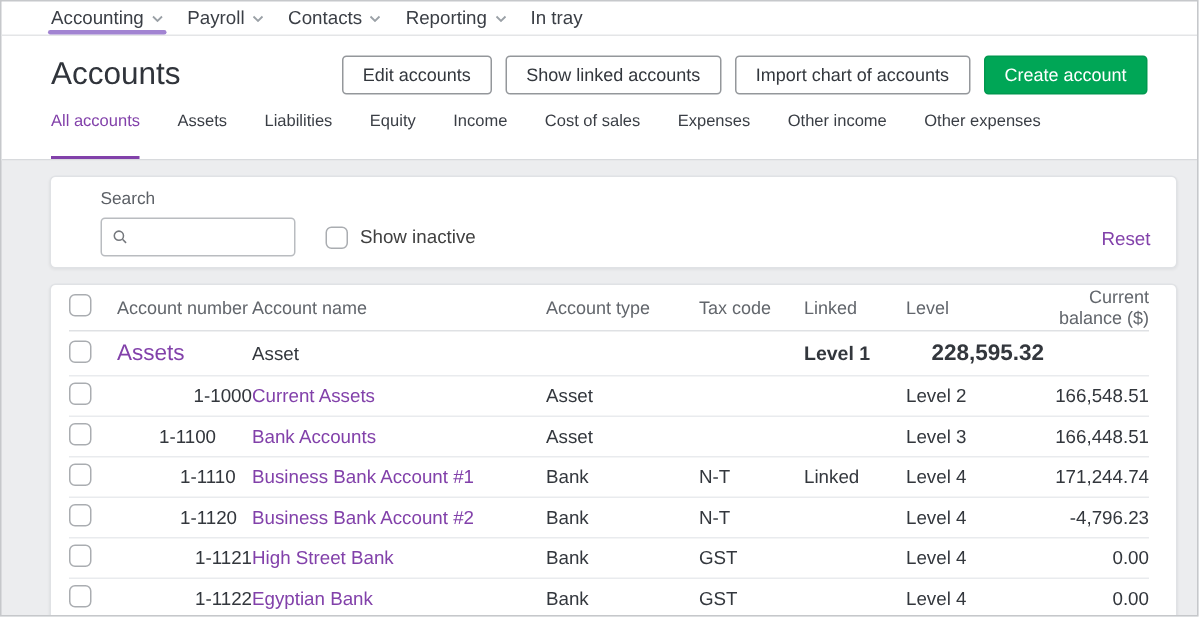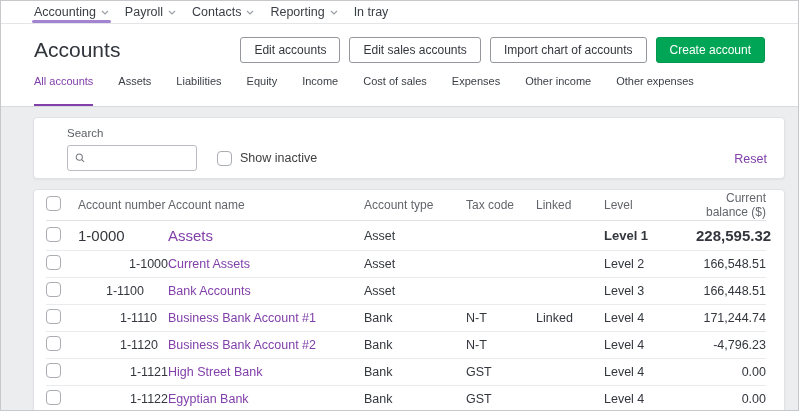--- a/index.html
+++ b/index.html
@@ -94,21 +94,21 @@
       <div class="nav-item">
         <span>In tray</span>
       </div>
     </nav>
 
   <section class="page-header">
     <div class="header-top">
       <h1 class="page-title">Accounts</h1>
       <div class="btns">
         <button class="btn">Edit accounts</button>
-        <button class="btn">Edit sales accounts</button>
+        <button class="btn">Show linked accounts</button>
         <button class="btn">Import chart of accounts</button>
         <button class="btn primary">Create account</button>
       </div>
     </div>
     <div class="tabs">
         <div class="tab active">All accounts</div>
         <div class="tab">Assets</div>
         <div class="tab">Liabilities</div>
         <div class="tab">Equity</div>
         <div class="tab">Income</div>
@@ -146,21 +146,20 @@
         <span>Account name</span>
         <span>Account type</span>
         <span>Tax code</span>
         <span>Linked</span>
         <span>Level</span>
         <span class="cell-balance">Current balance ($)</span>
       </div>
       <div id="tbody">
           <div class="trow row-lg">
             <span><span class="cb"></span></span>
-            <span class="cell-number" style="padding-left: 0px;">1-0000</span>
             <span class="cell-name"><a class="name-link">Assets</a></span>
             <span class="cell-type">Asset</span>
             <span class="cell-tax"></span>
             <span class="cell-linked"></span>
             <span class="cell-level">Level 1</span>
             <span class="cell-balance">228,595.32</span>
           </div>
           <div class="trow">
             <span><span class="cb"></span></span>
             <span class="cell-number" style="padding-left: 14px; text-align: right;">1-1000</span>

